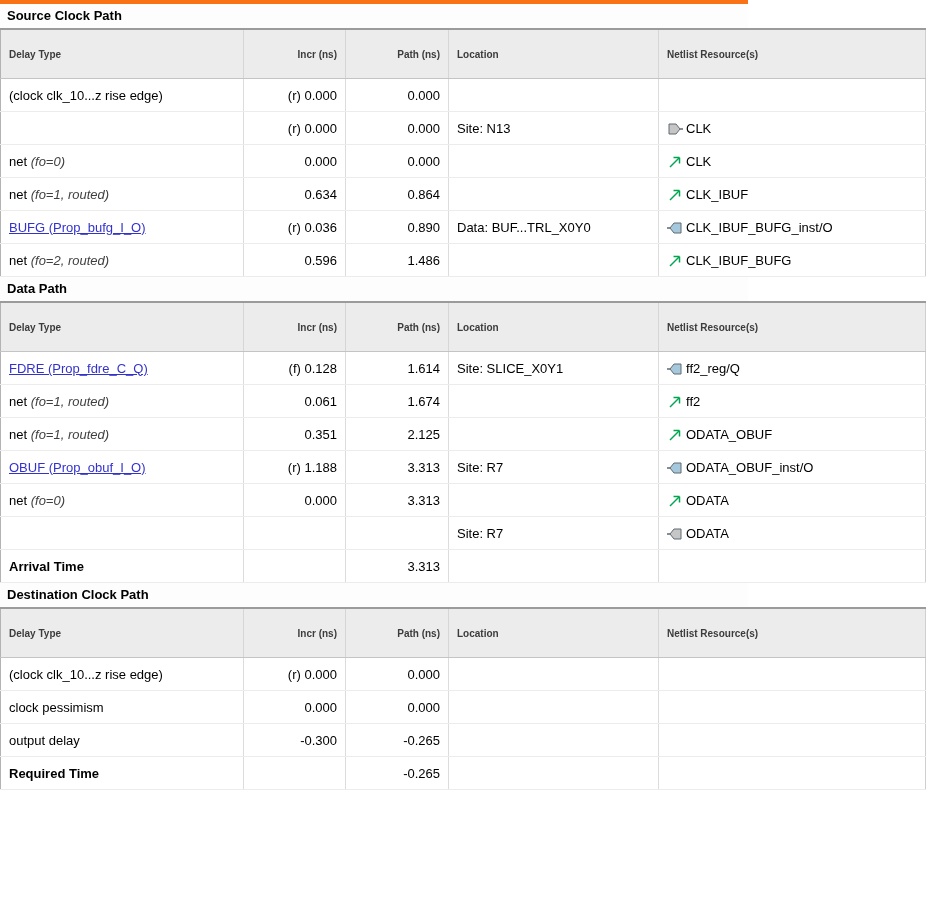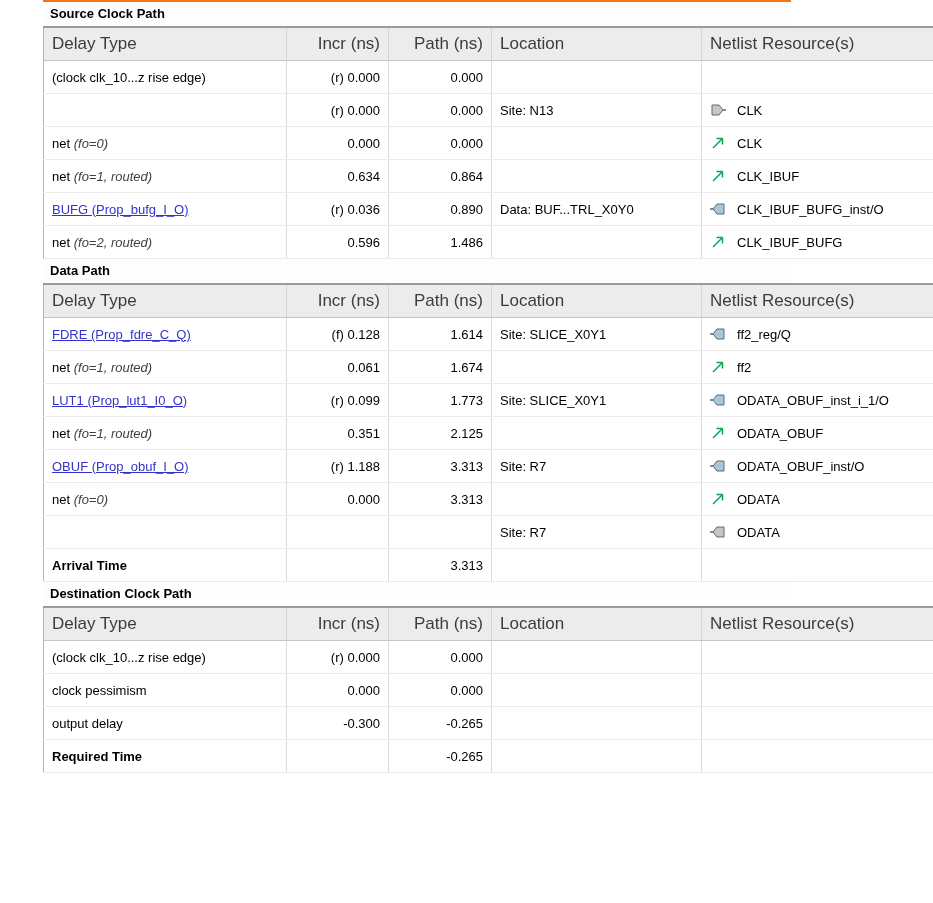--- a/index.html
+++ b/index.html
@@ -1,60 +1,60 @@
 <!DOCTYPE html>
 <html style="--link-color: #3333cc;"><head>
 <meta charset="utf-8">
 <style>
   html, body { margin:0; padding:0; background:#ffffff; }
   body {
     width:933px; height:903px; overflow:hidden;
     font-family:"Liberation Sans", sans-serif;
     -webkit-font-smoothing:antialiased;
   }
-  .report { width:748px; border-top:2px solid #f97316;margin-left:43px; }
+  .report { width:748px; border-top:4px solid #f97316; }
   .section-title {
     height:24px; line-height:24px;
     font-size:13px; font-weight:bold; color:#000;
     padding-left:7px; background:#fdfdfd;
     white-space:nowrap;
   }
   table.grid {
     border-collapse:collapse; table-layout:fixed;
     width:925px;
     border-left:1px solid #b3b3b3;
     border-right:1px solid #cfcfcf;
     border-top:2px solid #9b9b9b;
     border-bottom:1px solid #9b9b9b;
   }
   th {
     height:32px; box-sizing:content-box;
     background:#ececec; color:#3c3c3c;
-    font-size:17px; font-weight:400; text-align:left;
-    padding:0 8px;
+    font-size:10px; font-weight:700; text-align:left;
+    padding:8px 8px;
     border-right:1px solid #d6d6d6;
     border-bottom:1px solid #c4c4c4;
     white-space:nowrap; overflow:hidden;
   }
   th.num { text-align:right; }
   th:last-child { border-right:none; }
   td {
     height:32px; box-sizing:content-box;
     font-size:13px; color:#000;
     padding:0 8px;
     border-right:1px solid #dcdcdc;
     border-bottom:1px solid #ececec;
     white-space:nowrap; overflow:hidden;
   }
   td:last-child { border-right:none; }
   td.num { text-align:right; }
   .note { color:#404040;font-style:italic; }
   a.cell-link { color:var(--link-color,#3333cc); text-decoration:underline; cursor:pointer; }
   .emph { font-weight:bold; }
-  .res-wrap { display:flex; align-items:flex-start; gap:11px; }
+  .res-wrap { display:flex; align-items:flex-end; gap:3px; }
   .icon { width:16px; height:14px; display:inline-flex; align-items:center; flex:0 0 16px; }
   .icon svg { display:block; }
 </style>
 </head>
 <body>
 
 <div class="report" id="report">
   <section class="path-section">
     <div class="section-title">Source Clock Path</div>
     <table class="grid">
@@ -219,37 +219,20 @@
                   <svg width="16" height="14" viewBox="0 0 16 14">
                     <path d="M3 12 L12 3" stroke="#00a550" stroke-width="1.5" fill="none"></path>
                     <path d="M12.5 2.5 L6.5 2.5 M12.5 2.5 L12.5 8.5" stroke="#00a550" stroke-width="1.5" fill="none"></path>
                   </svg>
                 </span>
                 <span>ff2</span>
               </span>
             </td>
           </tr>
           <tr>
-            <td><a class="cell-link" href="#">LUT1 (Prop_lut1_I0_O)</a></td>
-            <td class="num">(r) 0.099</td>
-            <td class="num">1.773</td>
-            <td>Site: SLICE_X0Y1</td>
-            <td>
-              <span class="res-wrap">
-                <span class="icon">
-                  <svg width="16" height="14" viewBox="0 0 16 14">
-                    <polygon points="14,2 7,2 3,7 7,12 14,12" fill="#a6c8dc" stroke="#5f6a70" stroke-width="1"></polygon>
-                    <line x1="3" y1="7" x2="0" y2="7" stroke="#5f6a70" stroke-width="1.5"></line>
-                  </svg>
-                </span>
-                <span>ODATA_OBUF_inst_i_1/O</span>
-              </span>
-            </td>
-          </tr>
-          <tr>
             <td><span>net</span> <span class="note">(fo=1, routed)</span></td>
             <td class="num">0.351</td>
             <td class="num">2.125</td>
             <td></td>
             <td>
               <span class="res-wrap">
                 <span class="icon">
                   <svg width="16" height="14" viewBox="0 0 16 14">
                     <path d="M3 12 L12 3" stroke="#00a550" stroke-width="1.5" fill="none"></path>
                     <path d="M12.5 2.5 L6.5 2.5 M12.5 2.5 L12.5 8.5" stroke="#00a550" stroke-width="1.5" fill="none"></path>

